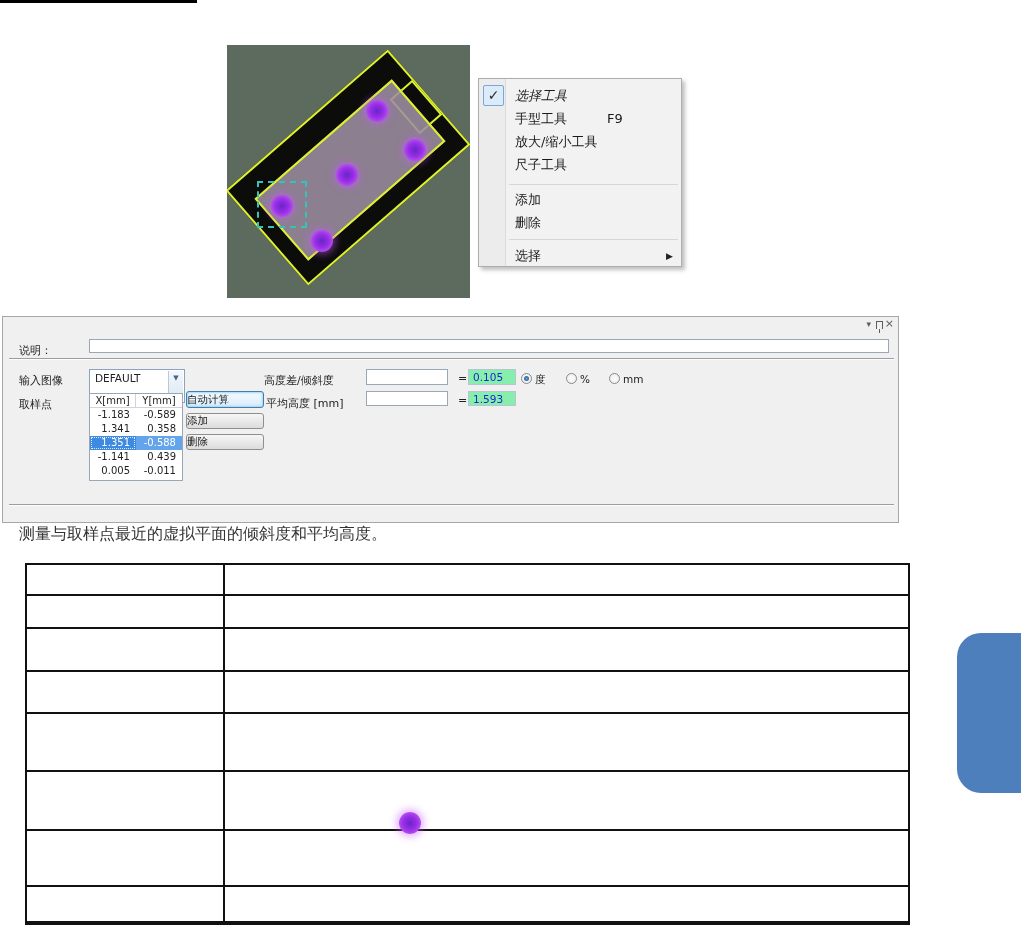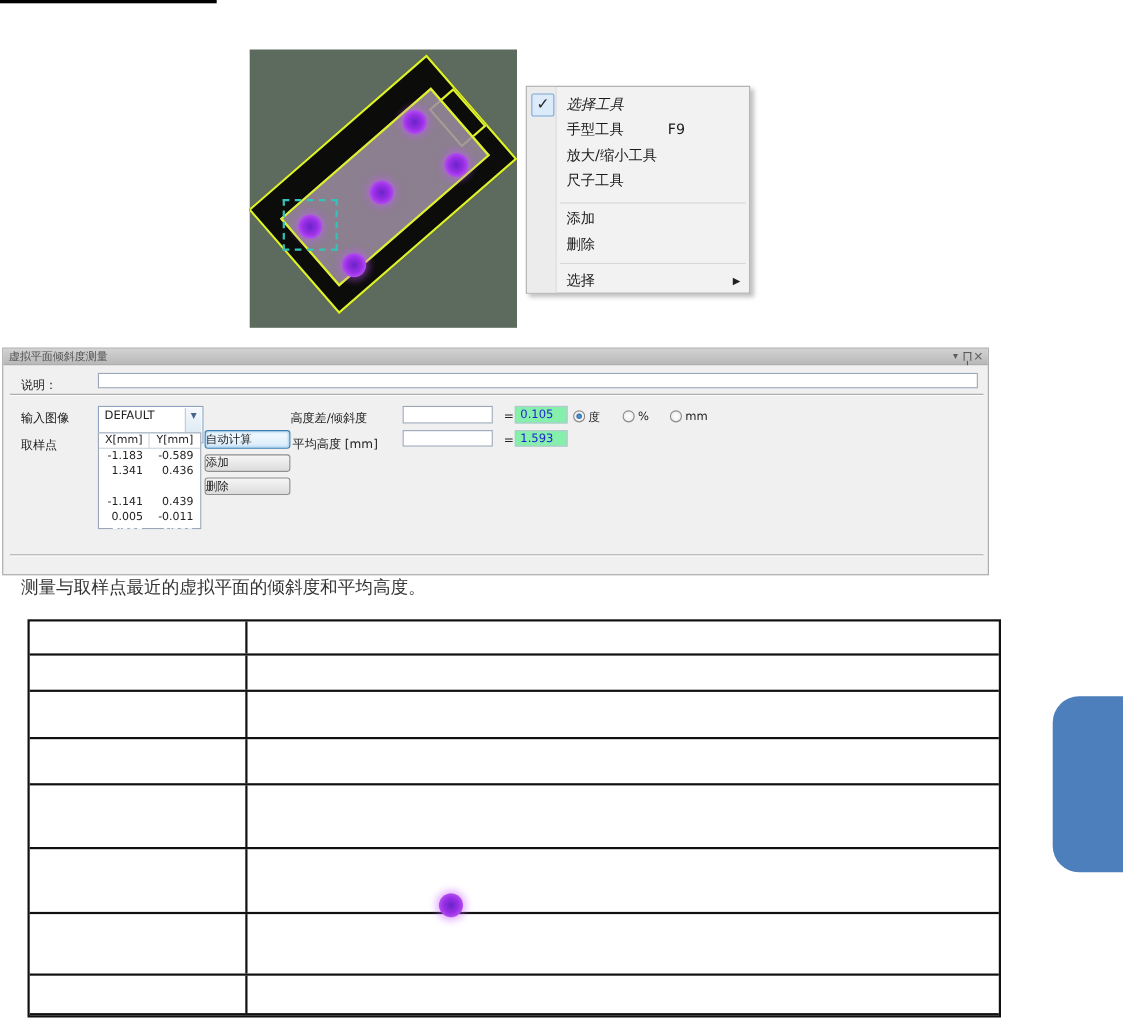--- a/index.html
+++ b/index.html
@@ -61,21 +61,21 @@
   .groove { position:absolute; height:2px; border-top:1px solid #9d9d9d; border-bottom:1px solid #fdfdfd; }
 
   
   #pts { position:absolute; left:86px; top:76px; width:94px; height:88px; background:#fff;
          border:1px solid #9aa7b8; font-size:10px; }
   #pts .hd { display:flex; height:14px; border-bottom:1px solid #cdd4dc; }
   #pts .hd div { width:50%; text-align:center; line-height:14px; }
   #pts .hd div:first-child { border-right:1px solid #cdd4dc; }
   .prow { display:flex; height:14px; line-height:14px; }
   .prow div { width:50%; text-align:right; padding-right:6px; }
-  .prow.sel div { color:#fff;margin-top:36px; }
+  .prow.sel div { color:#fff; }
   .prow.sel div:first-child { background:#3d8ae0; outline:1px dotted #d9ecff; outline-offset:-2px; }
   .prow.sel div:last-child { background:#63a4ea; }
 
   .radio { position:absolute; width:11px; height:11px; border-radius:50%;
            border:1px solid #8a8a8a; background:radial-gradient(#fff,#e8e8e8); }
   .radio.sel::after { content:""; position:absolute; left:2px; top:2px; width:5px; height:5px;
            border-radius:50%; background:radial-gradient(#57a0d8,#1d4e8f); }
   .rlabel { position:absolute; font-size:10.5px; }
 
   
@@ -119,21 +119,20 @@
     <div class="mi" style="top:76px;">尺子工具</div>
     <div class="msep" style="top:105px;"></div>
     <div class="mi" style="top:111px;">添加</div>
     <div class="mi" style="top:134px;">删除</div>
     <div class="msep" style="top:160px;"></div>
     <div class="mi" style="top:167px;">选择</div>
     <div class="marrow" style="top:172px;">▶</div>
   </div>
 
   <div id="dlg" class="abs">
-    <div id="dlg-title">虚拟平面倾斜度测量</div>
     <div class="tb-ico" style="right:27px;">▾</div>
     <div class="tb-ico" style="right:15px;"><span class="pin-glyph"></span></div>
     <div class="tb-ico" style="right:4px; font-size:11px;">×</div>
 
     <div class="lbl" style="left:16px; top:26px;">说明：</div>
     <input class="txt" style="left: 86px; top: 22px; width: 800px; height: 14px;" value="">
     <div class="groove" style="left:6px; top:41px; width:885px;"></div>
 
     <div class="lbl" style="left:16px; top:56px;">输入图像</div>
     <div class="combo" style="left:86px; top:52px; width:96px; height:34px;">
@@ -159,21 +158,21 @@
       <div class="hd">
         <div>X[mm]</div>
         <div>Y[mm]</div>
       </div>
       <div class="prow">
         <div>-1.183</div>
         <div>-0.589</div>
       </div>
       <div class="prow">
         <div>1.341</div>
-        <div>0.436</div>
+        <div>0.358</div>
       </div>
       <div class="prow sel">
         <div>1.351</div>
         <div>-0.588</div>
       </div>
       <div class="prow">
         <div>-1.141</div>
         <div>0.439</div>
       </div>
       <div class="prow">

